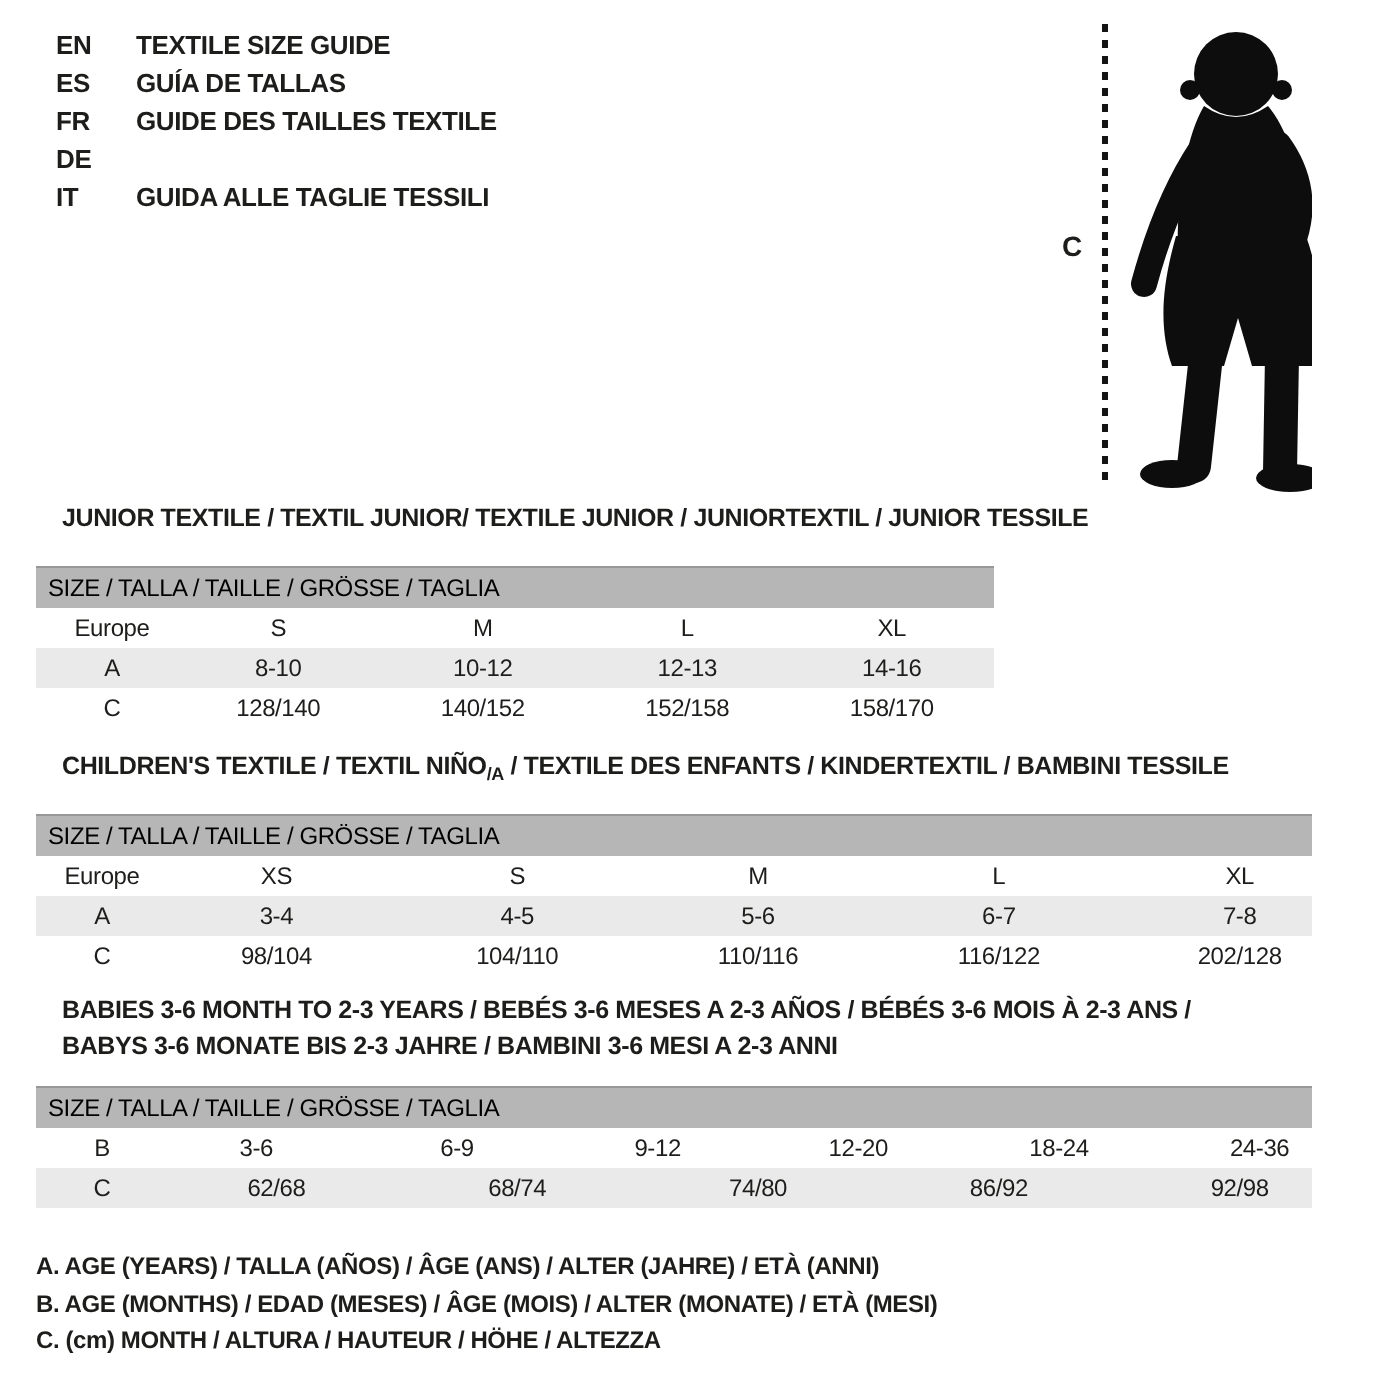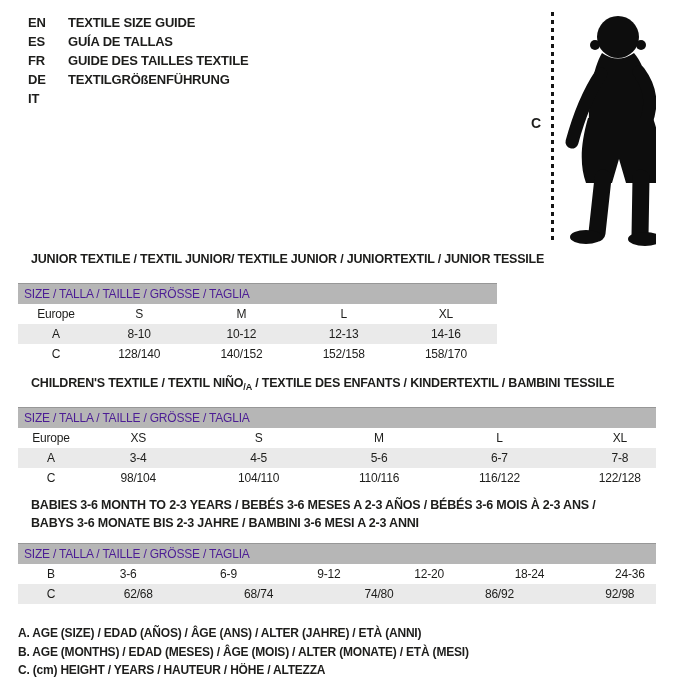--- a/index.html
+++ b/index.html
@@ -22,21 +22,21 @@
   .toddler-svg{position:absolute;left:555px;top:6px;}
   
   .sec-title{position:absolute;left:31px;font-weight:bold;font-size:12.5px;line-height:18px;white-space:nowrap;}
   .sub{font-size:9px;vertical-align:-3px;}
   
   .tbl{position:absolute;left:18px;font-size:12px;}
   .tbl-header{
     height:20px;line-height:20px;padding-left:6px;
     background:var(--table-header-bg,#b6b6b6);
     border-top:1px solid #979797;
-    color:#4c1d95;white-space:nowrap;
+    color:#000000;white-space:nowrap;
   }
   .tbl-row{display:flex;height:20px;line-height:20px;}
   .tbl-row .lbl{padding-left:6px;box-sizing:border-box;text-align:center;}
   .tbl-row .val{flex:1;text-align:center;}
   .zebra{background:var(--zebra-row-bg,#eaeaea);}
   .w-junior{width:479px;} .w-junior .lbl{width:70px;}
   .w-wide{width:662px;} .w-wide .lbl{width:60px;}
   
   .legend{position:absolute;left:18px;top:624px;font-weight:bold;font-size:12px;line-height:18.5px;}
 </style>
@@ -53,24 +53,24 @@
     <div class="lang-row">
       <span class="lang-code">ES</span>
       <span class="lang-title">GUÍA DE TALLAS</span>
     </div>
     <div class="lang-row">
       <span class="lang-code">FR</span>
       <span class="lang-title">GUIDE DES TAILLES TEXTILE</span>
     </div>
     <div class="lang-row">
       <span class="lang-code">DE</span>
-      <span class="lang-title">TEXTILGRÖßENFÜHRUNG</span>
     </div>
     <div class="lang-row">
       <span class="lang-code">IT</span>
+      <span class="lang-title">GUIDA ALLE TAGLIE TESSILI</span>
     </div>
   </div>
 
   <span class="c-label">C</span>
   <div class="dotted-line"></div>
   <svg class="toddler-svg" width="135" height="242" viewBox="0 0 135 242" fill="#0d0d0d">
 
     <circle cx="63" cy="31" r="21"></circle>
 
     <circle cx="40" cy="39" r="5"></circle>
@@ -137,21 +137,21 @@
       <span class="val">5-6</span>
       <span class="val">6-7</span>
       <span class="val">7-8</span>
     </div>
     <div class="tbl-row">
       <span class="lbl">C</span>
       <span class="val">98/104</span>
       <span class="val">104/110</span>
       <span class="val">110/116</span>
       <span class="val">116/122</span>
-      <span class="val">122/128</span>
+      <span class="val">202/128</span>
     </div>
   </div>
 
   <div class="sec-title" style="top:496px">
     <span style="display:block">BABIES 3-6 MONTH TO 2-3 YEARS / BEBÉS 3-6 MESES A 2-3 AÑOS / BÉBÉS 3-6 MOIS À 2-3 ANS /</span>
     <span style="display:block">BABYS 3-6 MONATE BIS 2-3 JAHRE / BAMBINI 3-6 MESI A 2-3 ANNI</span>
   </div>
   <div class="tbl w-wide" style="top:543px">
     <div class="tbl-header">SIZE / TALLA / TAILLE / GRÖSSE / TAGLIA</div>
     <div class="tbl-row">
@@ -167,18 +167,18 @@
       <span class="lbl">C</span>
       <span class="val">62/68</span>
       <span class="val">68/74</span>
       <span class="val">74/80</span>
       <span class="val">86/92</span>
       <span class="val">92/98</span>
     </div>
   </div>
 
   <div class="legend">
-    <div>A. AGE (SIZE) / EDAD (AÑOS) / ÂGE (ANS) / ALTER (JAHRE) / ETÀ (ANNI)</div>
+    <div>A. AGE (YEARS) / TALLA (AÑOS) / ÂGE (ANS) / ALTER (JAHRE) / ETÀ (ANNI)</div>
     <div>B. AGE (MONTHS) / EDAD (MESES) / ÂGE (MOIS) / ALTER (MONATE) / ETÀ (MESI)</div>
-    <div>C. (cm) HEIGHT / YEARS / HAUTEUR / HÖHE / ALTEZZA</div>
+    <div>C. (cm) MONTH / ALTURA / HAUTEUR / HÖHE / ALTEZZA</div>
   </div>
 
 </div>
 
 </body></html>

